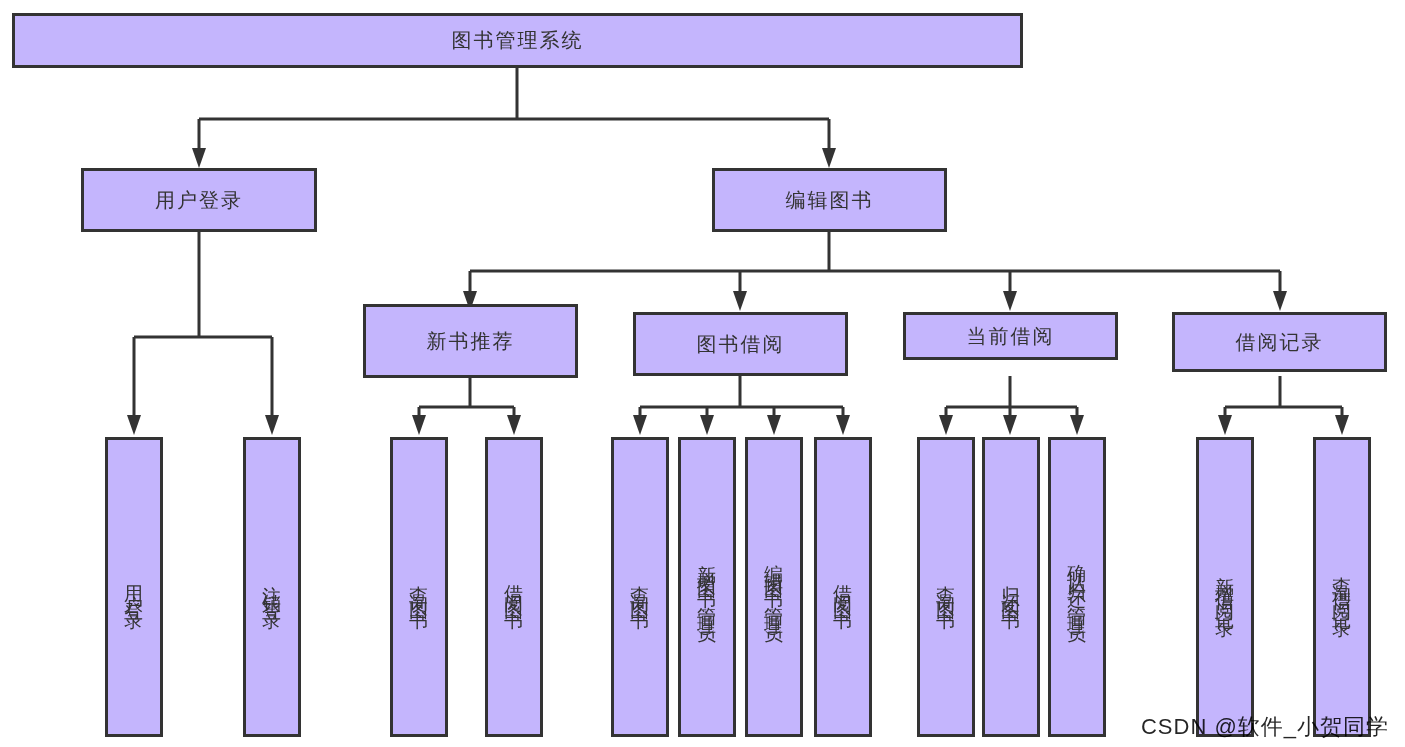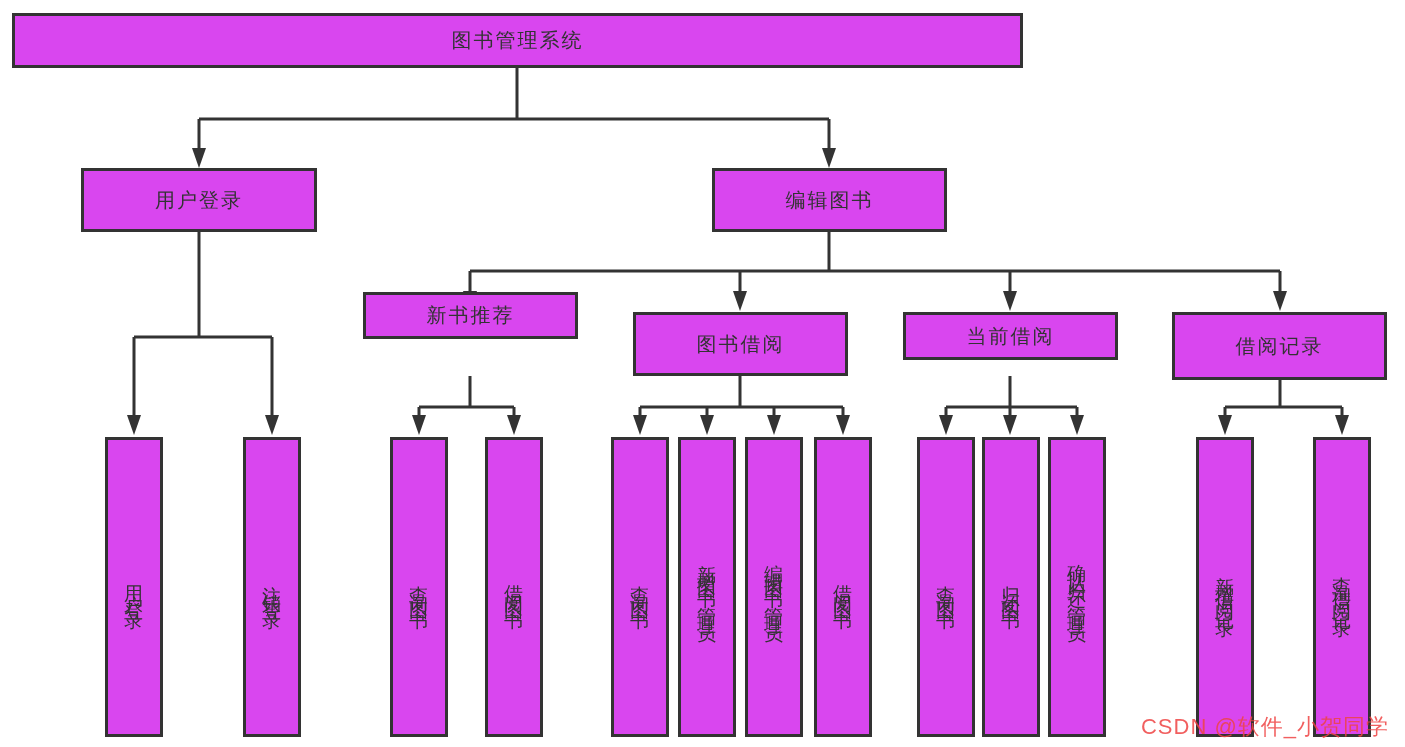--- a/index.html
+++ b/index.html
@@ -13,21 +13,21 @@
   }
   .wires {
     position: absolute;
     left: 0; top: 0;
     width: 1405px; height: 747px;
     pointer-events: none;
   }
   .box {
     position: absolute;
     box-sizing: border-box;
-    background: #d946ef;
+    background: #c4b5fd;
     border: 3px solid #333333;
     color: #333333;
     display: flex;
     align-items: center;
     justify-content: center;
     text-align: center;
   }
   .h {
     font-size: 20px;
     letter-spacing: 2px;
@@ -38,21 +38,21 @@
     text-orientation: mixed;
     font-size: 19px;
     letter-spacing: 0.45em;
     line-height: 1;
   }
   .watermark {
     position: absolute;
     right: 16px;
     bottom: 5px;
     font-size: 22px;
-    color: #ef4444;
+    color: #000000;
     opacity: 0.85;
     letter-spacing: 1px;
     white-space: nowrap;
   }
 </style>
 </head>
 <body>
 
 <div class="canvas">
 
@@ -112,24 +112,24 @@
       <polygon points="1225,435 1218,415 1232,415"></polygon>
       <polygon points="1342,435 1335,415 1349,415"></polygon>
     </g>
   </svg>
 
   <div class="box h" style="left:12px; top:13px; width:1011px; height:55px;">图书管理系统</div>
 
   <div class="box h" style="left:81px; top:168px; width:236px; height:64px;">用户登录</div>
   <div class="box h" style="left:712px; top:168px; width:235px; height:64px;">编辑图书</div>
 
-  <div class="box h" style="left:363px; top:292px; width:215px; height:47px;">新书推荐</div>
+  <div class="box h" style="left:363px; top:304px; width:215px; height:74px;">新书推荐</div>
   <div class="box h" style="left:633px; top:312px; width:215px; height:64px;">图书借阅</div>
   <div class="box h" style="left:903px; top:312px; width:215px; height:48px;">当前借阅</div>
-  <div class="box h" style="left:1172px; top:312px; width:215px; height:68px;">借阅记录</div>
+  <div class="box h" style="left:1172px; top:312px; width:215px; height:60px;">借阅记录</div>
 
   <div class="box v" style="left:105px; top:437px; width:58px; height:300px;">用户登录</div>
   <div class="box v" style="left:243px; top:437px; width:58px; height:300px;">注销登录</div>
 
   <div class="box v" style="left:390px; top:437px; width:58px; height:300px;">查询图书</div>
   <div class="box v" style="left:485px; top:437px; width:58px; height:300px;">借阅图书</div>
 
   <div class="box v" style="left:611px; top:437px; width:58px; height:300px;">查询图书</div>
   <div class="box v" style="left:678px; top:437px; width:58px; height:300px;">新增图书（管理员）</div>
   <div class="box v" style="left:745px; top:437px; width:58px; height:300px;">编辑图书（管理员）</div>

